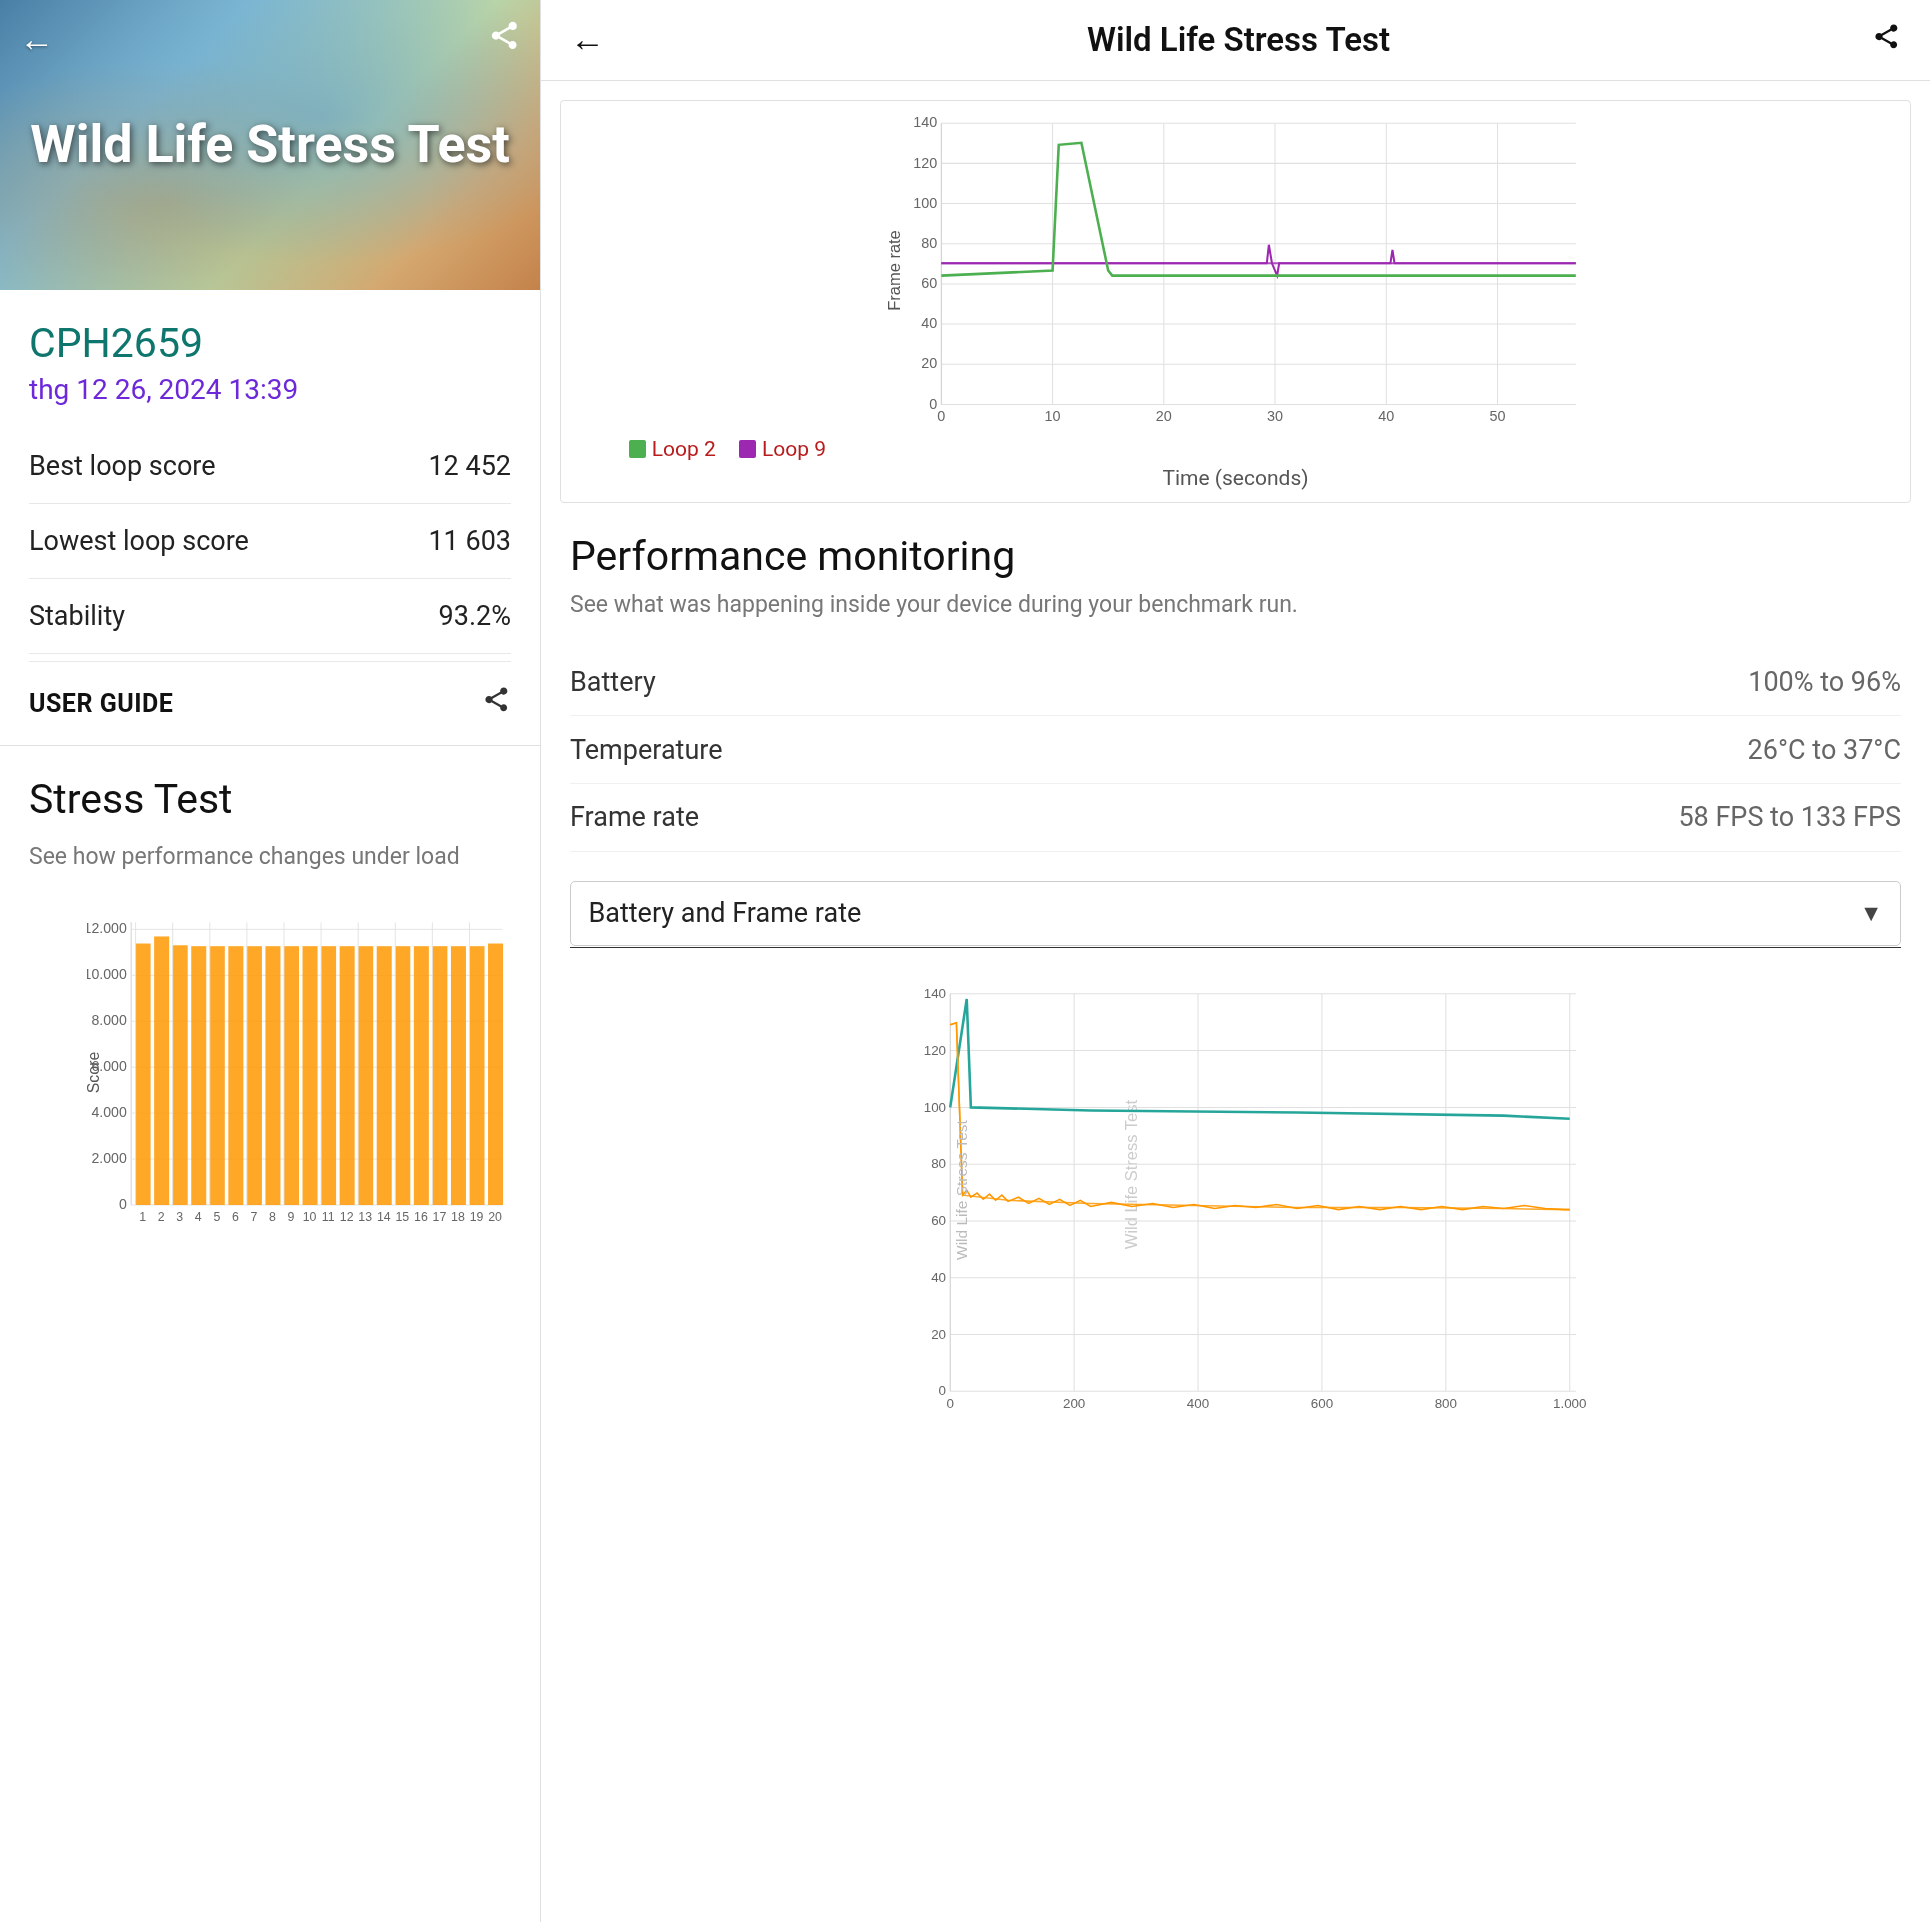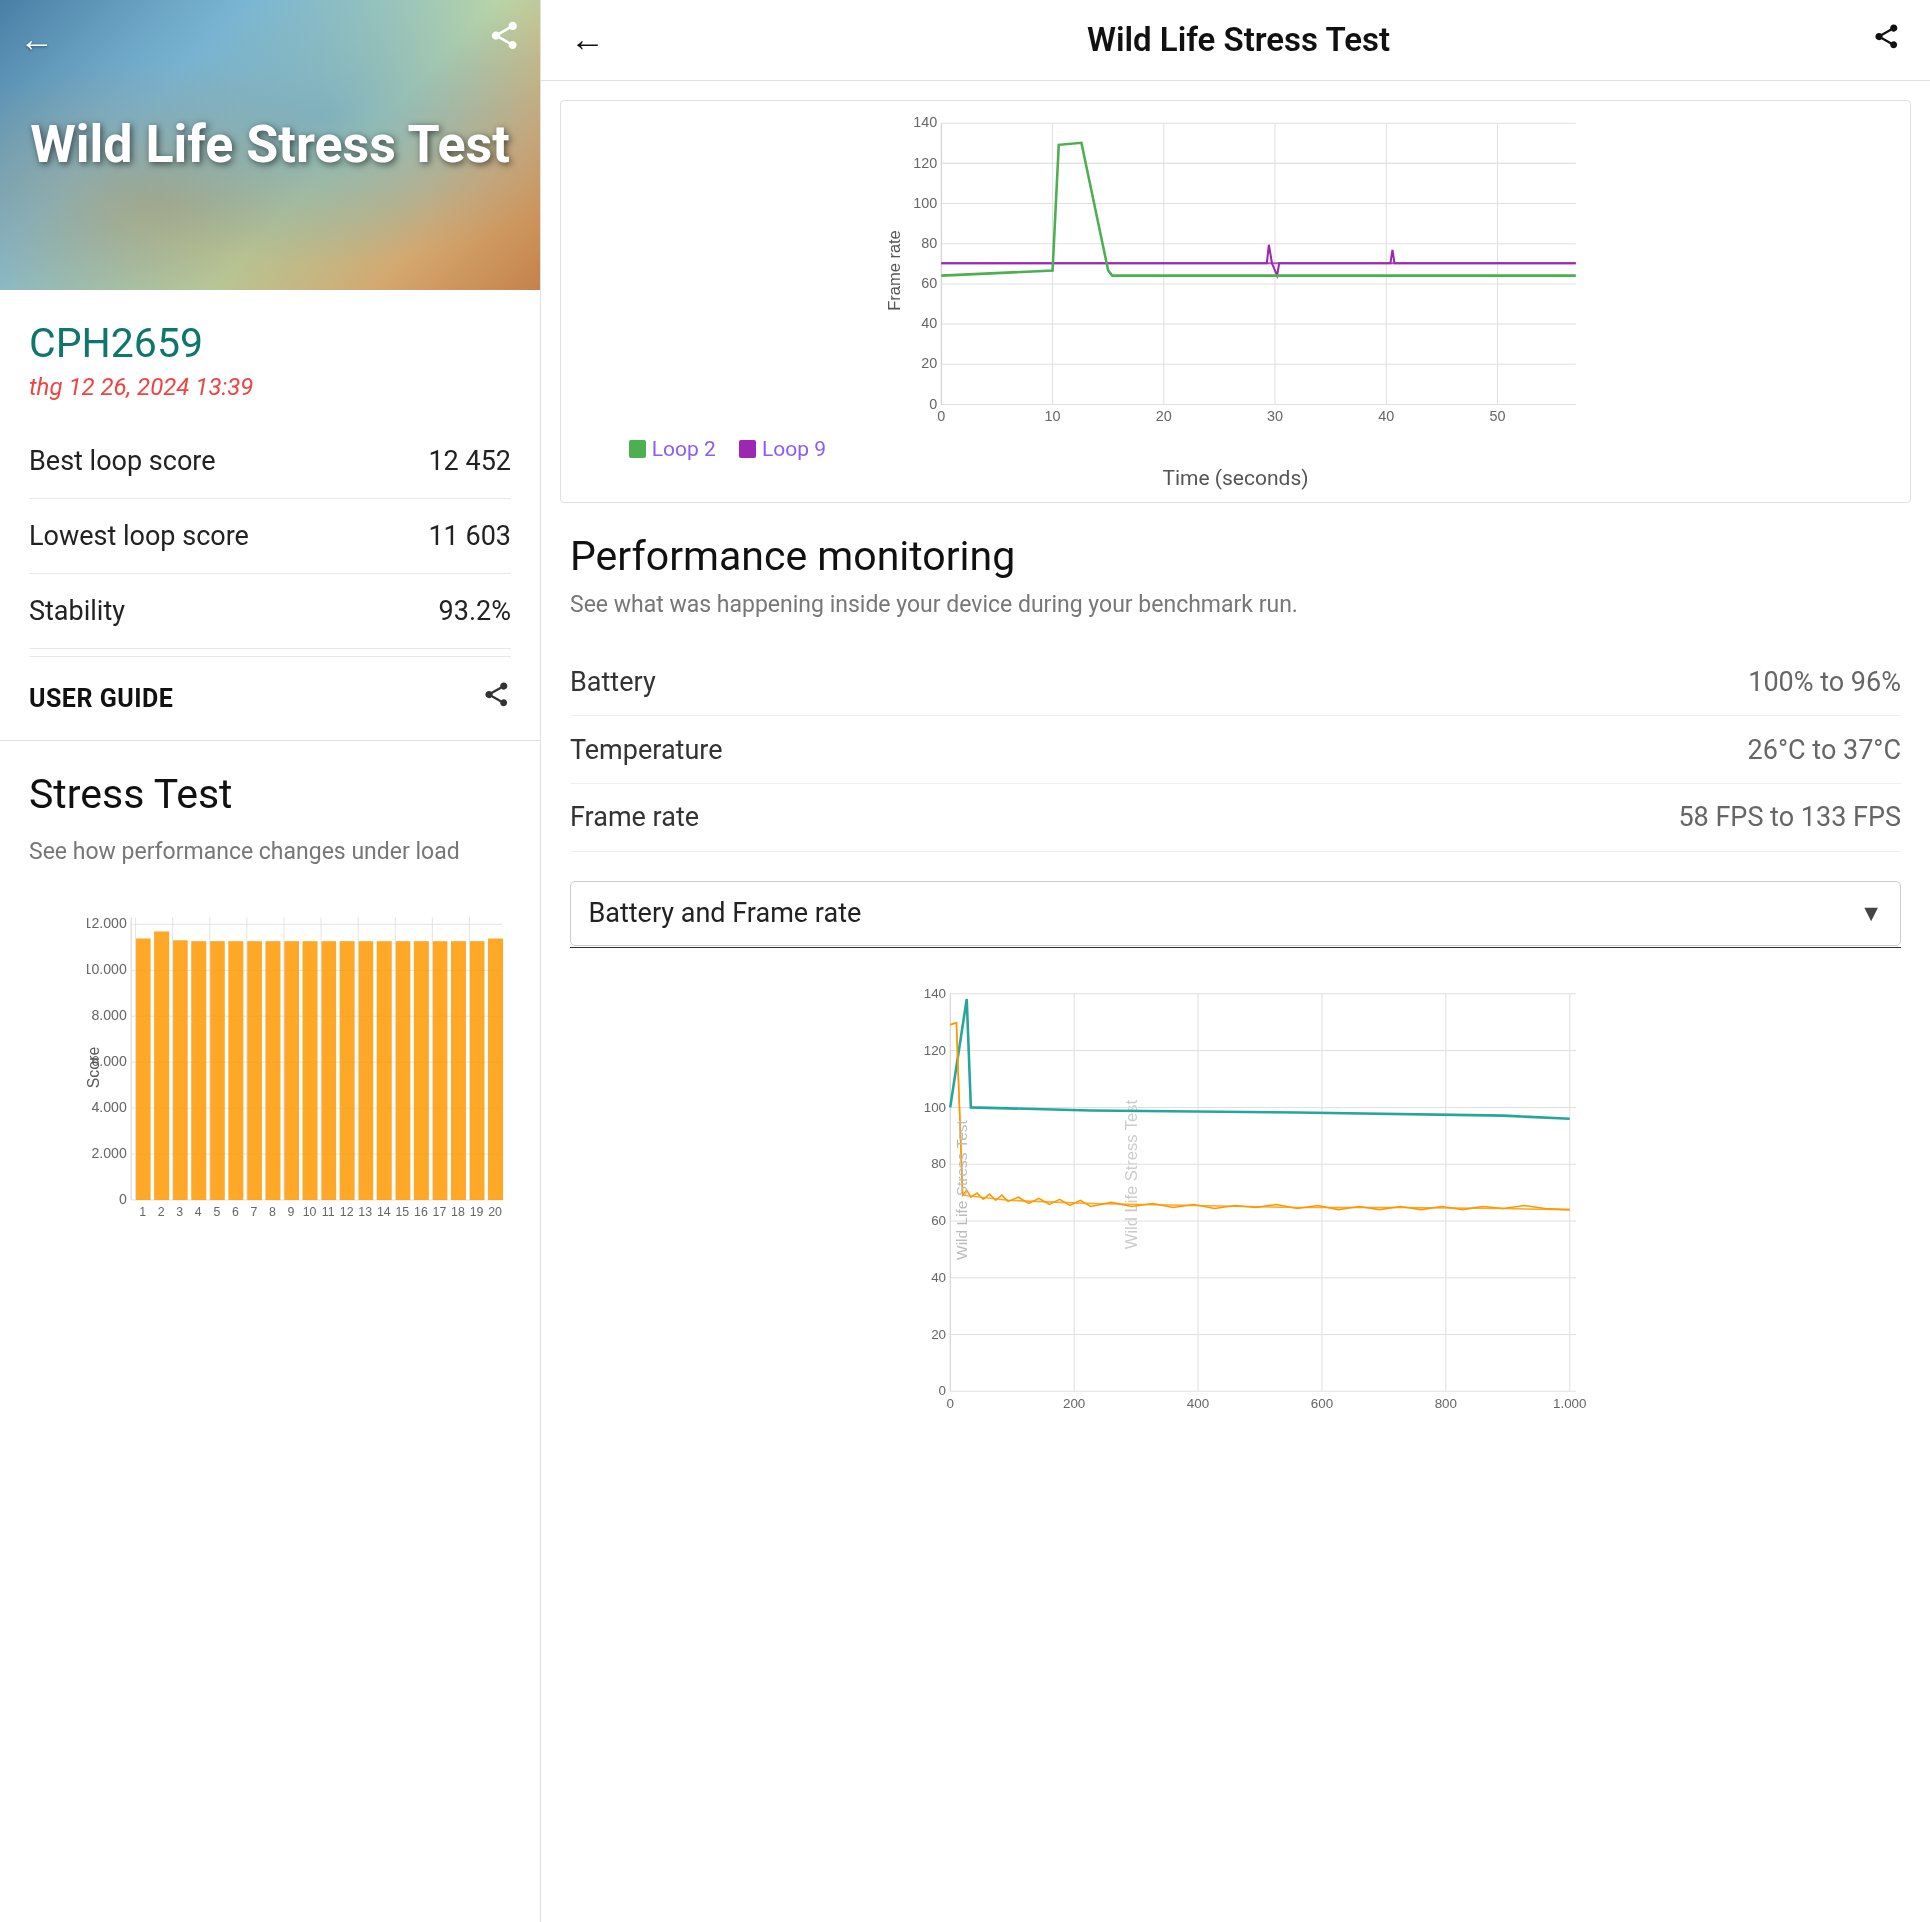--- a/index.html
+++ b/index.html
@@ -81,24 +81,23 @@
     }
 
     .device-name {
       font-size: 41px;
       font-weight: 400;
       color: #0f766e;
       margin-bottom: 5.8px;
     }
 
     .device-date {
-      font-size: 24px;
-      color: #ef4444;
+      font-size: 28px;
+      color: #6d28d9;
       margin-bottom: 23px;
-      font-style: italic;
     }
 
     .metric-row {
       display: flex;
       justify-content: space-between;
       align-items: center;
       padding: 21px 0;
       border-bottom: 1px solid #e8e8e8;
       font-size: 27px;
     }
@@ -207,21 +206,21 @@
       margin: 19.3px 19.3px 0;
       border-radius: 3.9px;
       padding: 15.4px 19.3px 11.6px;
     }
 
     .chart-legend {
       display: flex;
       gap: 23px;
       margin: 7.7px 0 3.9px 48px;
       font-size: 21px;
-      color: #8b5cf6;
+      color: #b91c1c;
     }
 
     .legend-item {
       display: flex;
       align-items: center;
       gap: 5.8px;
     }
 
     .legend-color {
       width: 17.4px;

